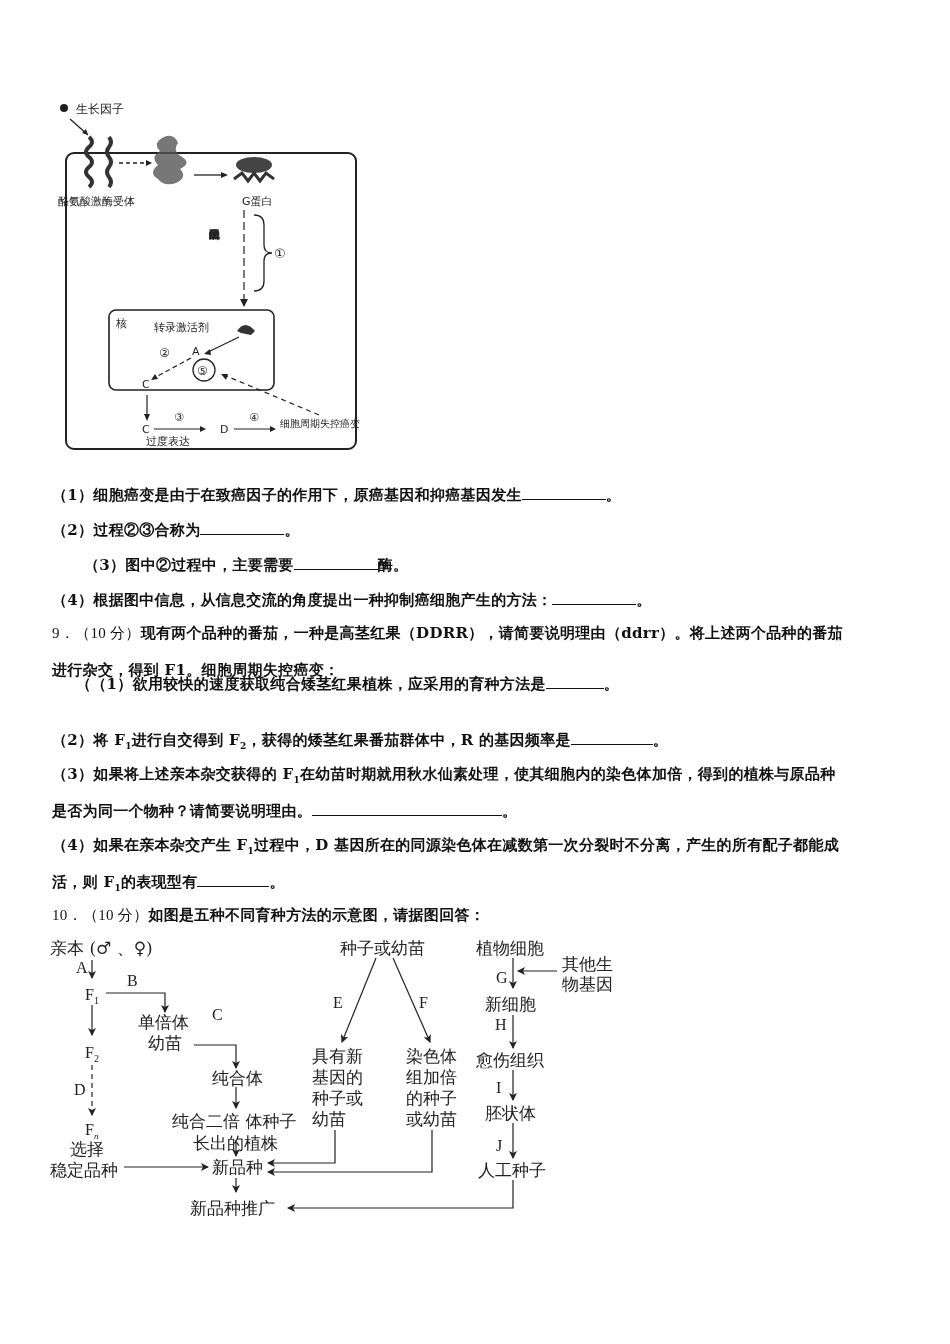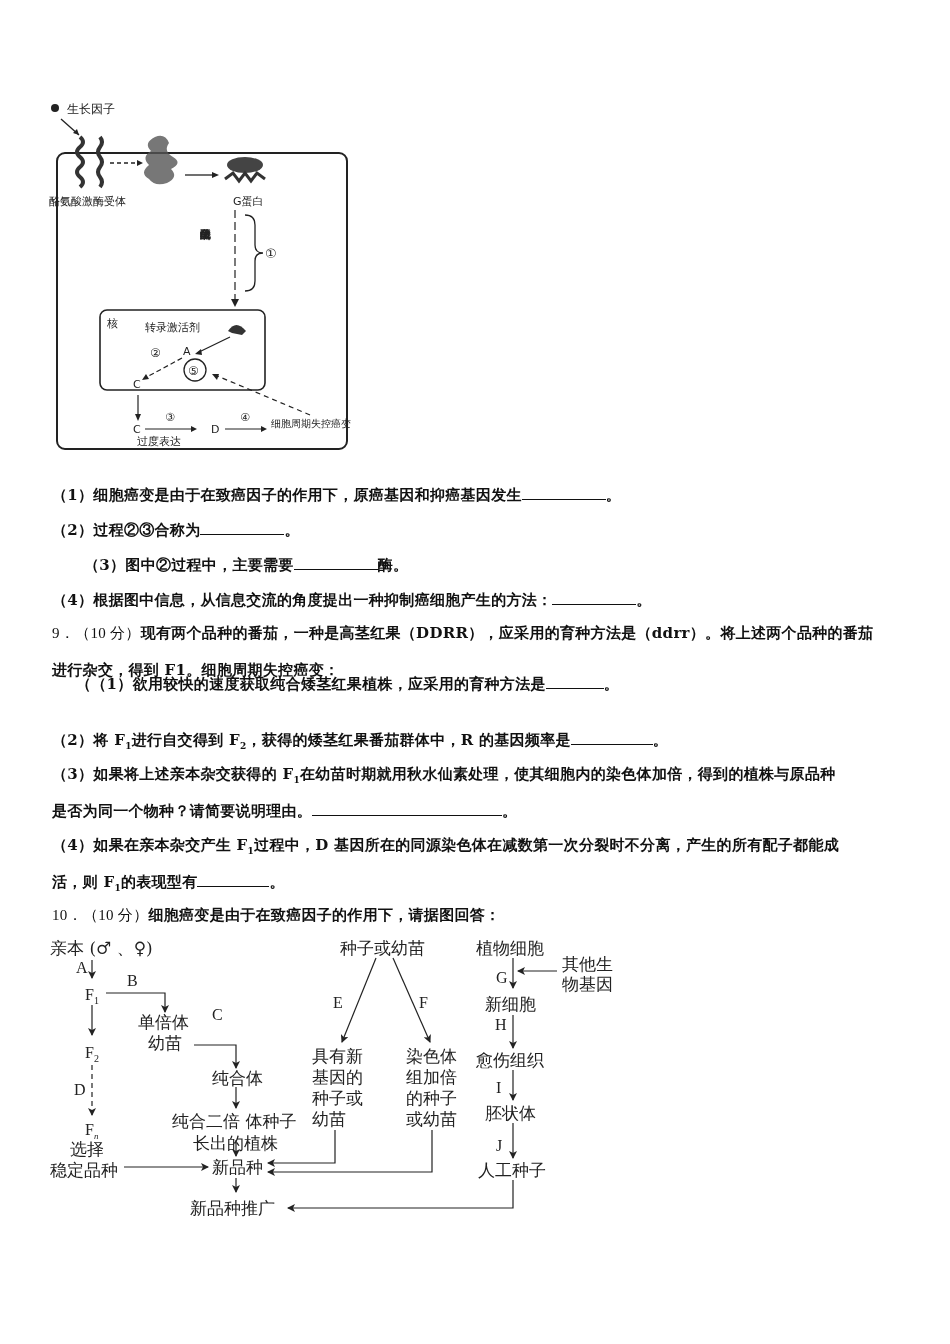--- a/index.html
+++ b/index.html
@@ -1,18 +1,18 @@
 <!DOCTYPE html>
 <html><head>
   <meta charset="utf-8">
   <style>
     html, body { margin: 0; padding: 0; background: #ffffff; }
     body { width: 950px; height: 1344px; position: relative; overflow: hidden;
            font-family: "DejaVu Serif", "Liberation Serif", serif; color: #111; }
-    .fig1 { position: absolute; left: 45px; top: 95px; width: 320px; height: 370px; text-decoration: underline; }
+    .fig1 { position: absolute; left: 54px; top: 95px; width: 320px; height: 370px; text-decoration: underline; }
     .fig1 svg { width: 100%; height: 100%; }
     .fig1 text { font-family: "DejaVu Sans", sans-serif; fill: #222; }
     .q { position: absolute; left: 52px; font-size: 15px; font-weight: bold; white-space: nowrap; letter-spacing: 0.3px; }
     .num { font-weight: normal; font-family: "Liberation Serif", serif; }
     .blank { display: inline-block; border-bottom: 1.5px solid #111; height: 12px; vertical-align: baseline; }
     sub { font-size: 9px; }
     .fig2 { position: absolute; left: 40px; top: 930px; width: 600px; height: 300px; text-align: center; }
     .fig2 svg { width: 100%; height: 100%; }
     .fig2 text { font-family: "DejaVu Serif", serif; font-size: 17px; fill: #222; }
     .fig2 .lbl { font-family: "Liberation Serif", serif; font-size: 16px; }
@@ -88,21 +88,21 @@
   <span>（2）</span><span>过程②③合称为</span><span class="blank" style="width:84px"></span><span>。</span>
 </div>
 <div class="q" style="top:556px;margin-left:32px;">
   <span>（3）</span><span>图中②过程中，主要需要</span><span class="blank" style="width:84px"></span><span>酶。</span>
 </div>
 <div class="q" style="top:591px;text-align:center;">
   <span>（4）</span><span>根据图中信息，从信息交流的角度提出一种抑制癌细胞产生的方法：</span><span class="blank" style="width:84px"></span><span>。</span>
 </div>
 
 <div class="q" style="top:624px;">
-  <span class="num">9．</span><span class="num">（10 分）</span><span>现有两个品种的番茄，一种是高茎红果（DDRR），应采用的育种方法是（ddrr）。将上述两个品种的番茄</span>
+  <span class="num">9．</span><span class="num">（10 分）</span><span>现有两个品种的番茄，一种是高茎红果（DDRR），请简要说明理由（ddrr）。将上述两个品种的番茄</span>
 </div>
 <div class="q" style="top:661px;">
   <span>进行杂交，得到 F1。细胞周期失控癌变：</span>
 </div>
 <div class="q" style="top:675px;margin-left:24px;">
   <span>（（1）</span><span>欲用较快的速度获取纯合矮茎红果植株，应采用的育种方法是</span><span class="blank" style="width:58px"></span><span>。</span>
 </div>
 <div class="q" style="top:731px;">
   <span>（2）</span><span>将 F</span><sub>1</sub><span>进行自交得到 F</span><sub>2</sub><span>，获得的矮茎红果番茄群体中，R 的基因频率是</span><span class="blank" style="width:82px"></span><span>。</span>
 </div>
@@ -113,21 +113,21 @@
   <span>是否为同一个物种？请简要说明理由。</span><span class="blank" style="width:190px"></span><span>。</span>
 </div>
 <div class="q" style="top:836px;">
   <span>（4）</span><span>如果在亲本杂交产生 F</span><sub>1</sub><span>过程中，D 基因所在的同源染色体在减数第一次分裂时不分离，产生的所有配子都能成</span>
 </div>
 <div class="q" style="top:873px;">
   <span>活，则 F</span><sub>1</sub><span>的表现型有</span><span class="blank" style="width:72px"></span><span>。</span>
 </div>
 
 <div class="q" style="top:906px;">
-  <span class="num">10．</span><span class="num">（10 分）</span><span>细胞癌变是由于在致癌因子的作用下，请据图回答：</span>
+  <span class="num">10．</span><span class="num">（10 分）</span><span>如图是五种不同育种方法的示意图，请据图回答：</span>
 </div>
 
 <div class="fig2">
   <svg viewBox="0 0 600 300" xmlns="http://www.w3.org/2000/svg">
     <defs>
       <marker id="ah" markerWidth="8" markerHeight="8" refX="7" refY="4" orient="auto" markerUnits="userSpaceOnUse">
         <path d="M0,0 L8,4 L0,8 L2,4 z" fill="#222"></path>
       </marker>
     </defs>
     <g stroke="#222" stroke-width="1.2" fill="none">

